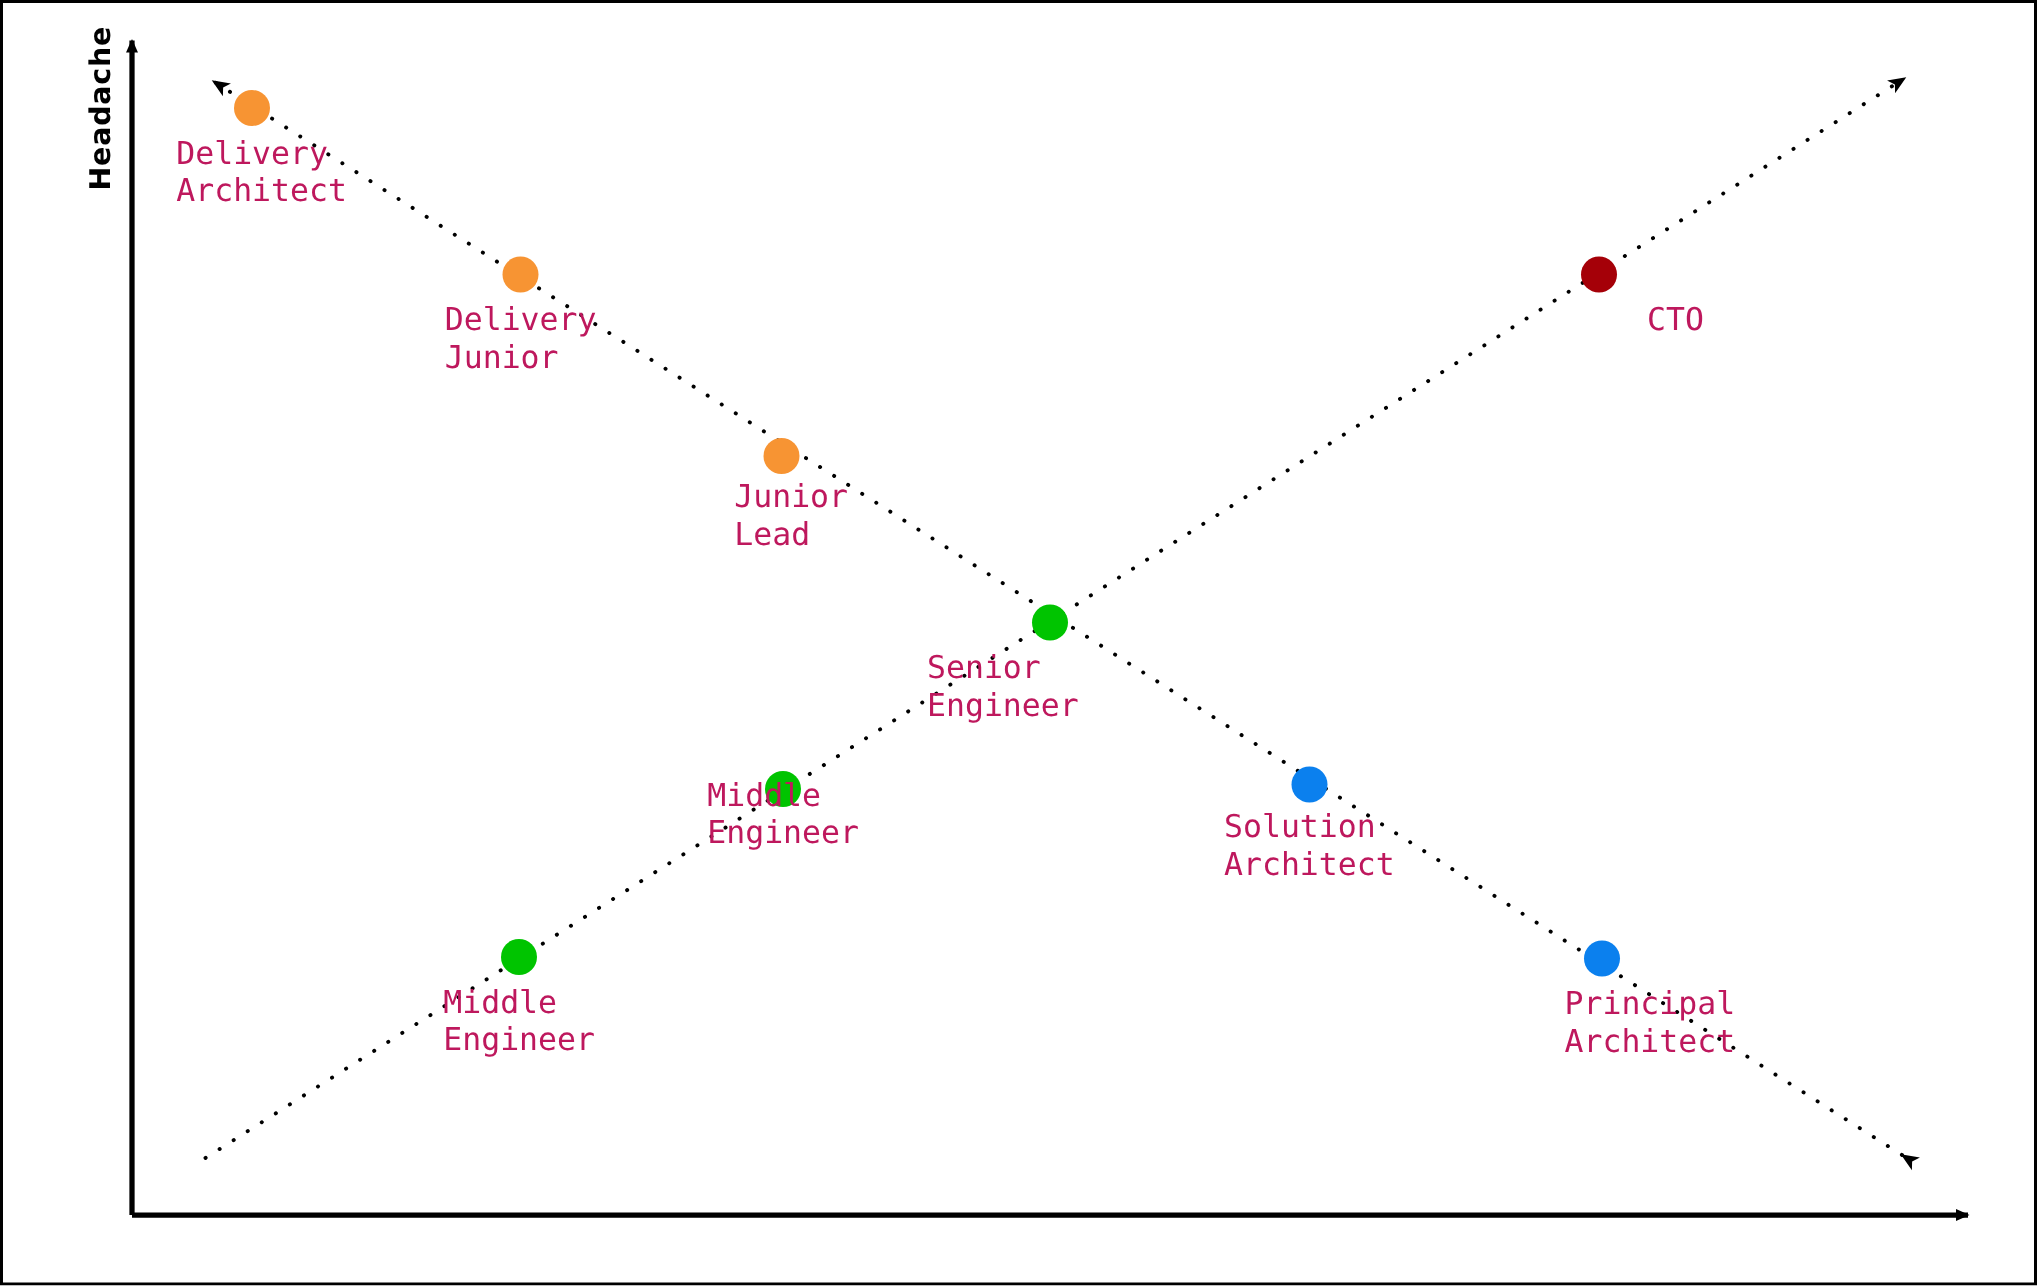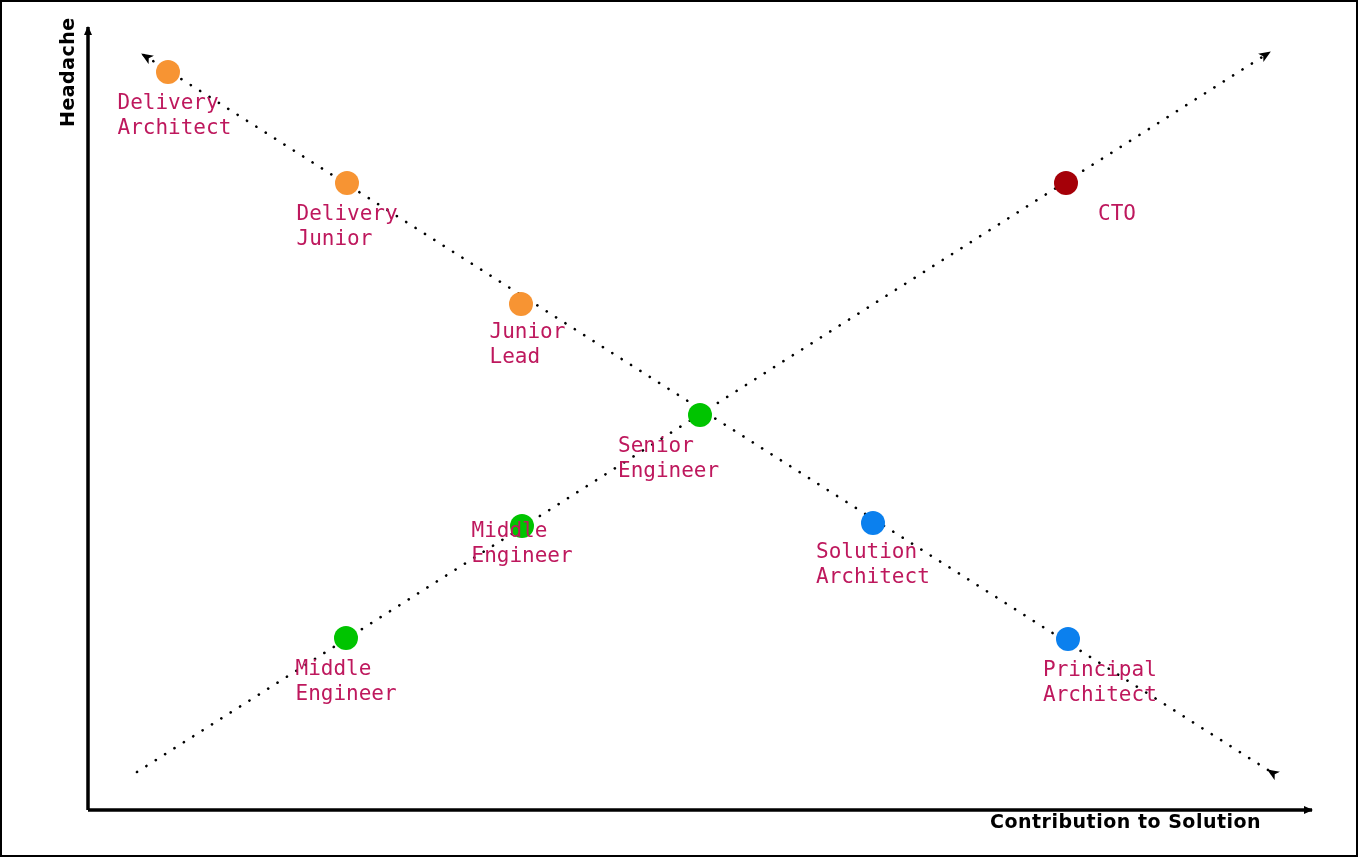--- a/index.html
+++ b/index.html
@@ -87,21 +87,20 @@
         <circle cx="520" cy="524" r="12" fill="#00C400"></circle>
         <circle cx="344" cy="636" r="12" fill="#00C400"></circle>
         <circle cx="871" cy="521" r="12" fill="#0B80EE"></circle>
         <circle cx="1066" cy="637" r="12" fill="#0B80EE"></circle>
         <circle cx="1064" cy="181" r="12" fill="#A50008"></circle>
       </g>
   </svg>
 
   <div class="axis-label" id="ylabel">Headache</div>
 
-  <div class="axis-label" id="xlabel">Contribution to Solution</div>
 
   <div id="labels-layer">
       <div class="point-label" style="left: 115.5px; top: 88px;"><div>Delivery</div><div>Architect</div></div>
       <div class="point-label" style="left: 294.5px; top: 199px;"><div>Delivery</div><div>Junior</div></div>
       <div class="point-label" style="left: 487.5px; top: 317px;"><div>Junior</div><div>Lead</div></div>
       <div class="point-label" style="left: 616px; top: 431px;"><div>Senior</div><div>Engineer</div></div>
       <div class="point-label" style="left: 469.5px; top: 516px;"><div>Middle</div><div>Engineer</div></div>
       <div class="point-label" style="left: 293.5px; top: 654px;"><div>Middle</div><div>Engineer</div></div>
       <div class="point-label" style="left: 814px; top: 537px;"><div>Solution</div><div>Architect</div></div>
       <div class="point-label" style="left: 1009px; top: 655px; margin-left: 32px;"><div>Principal</div><div>Architect</div></div>

